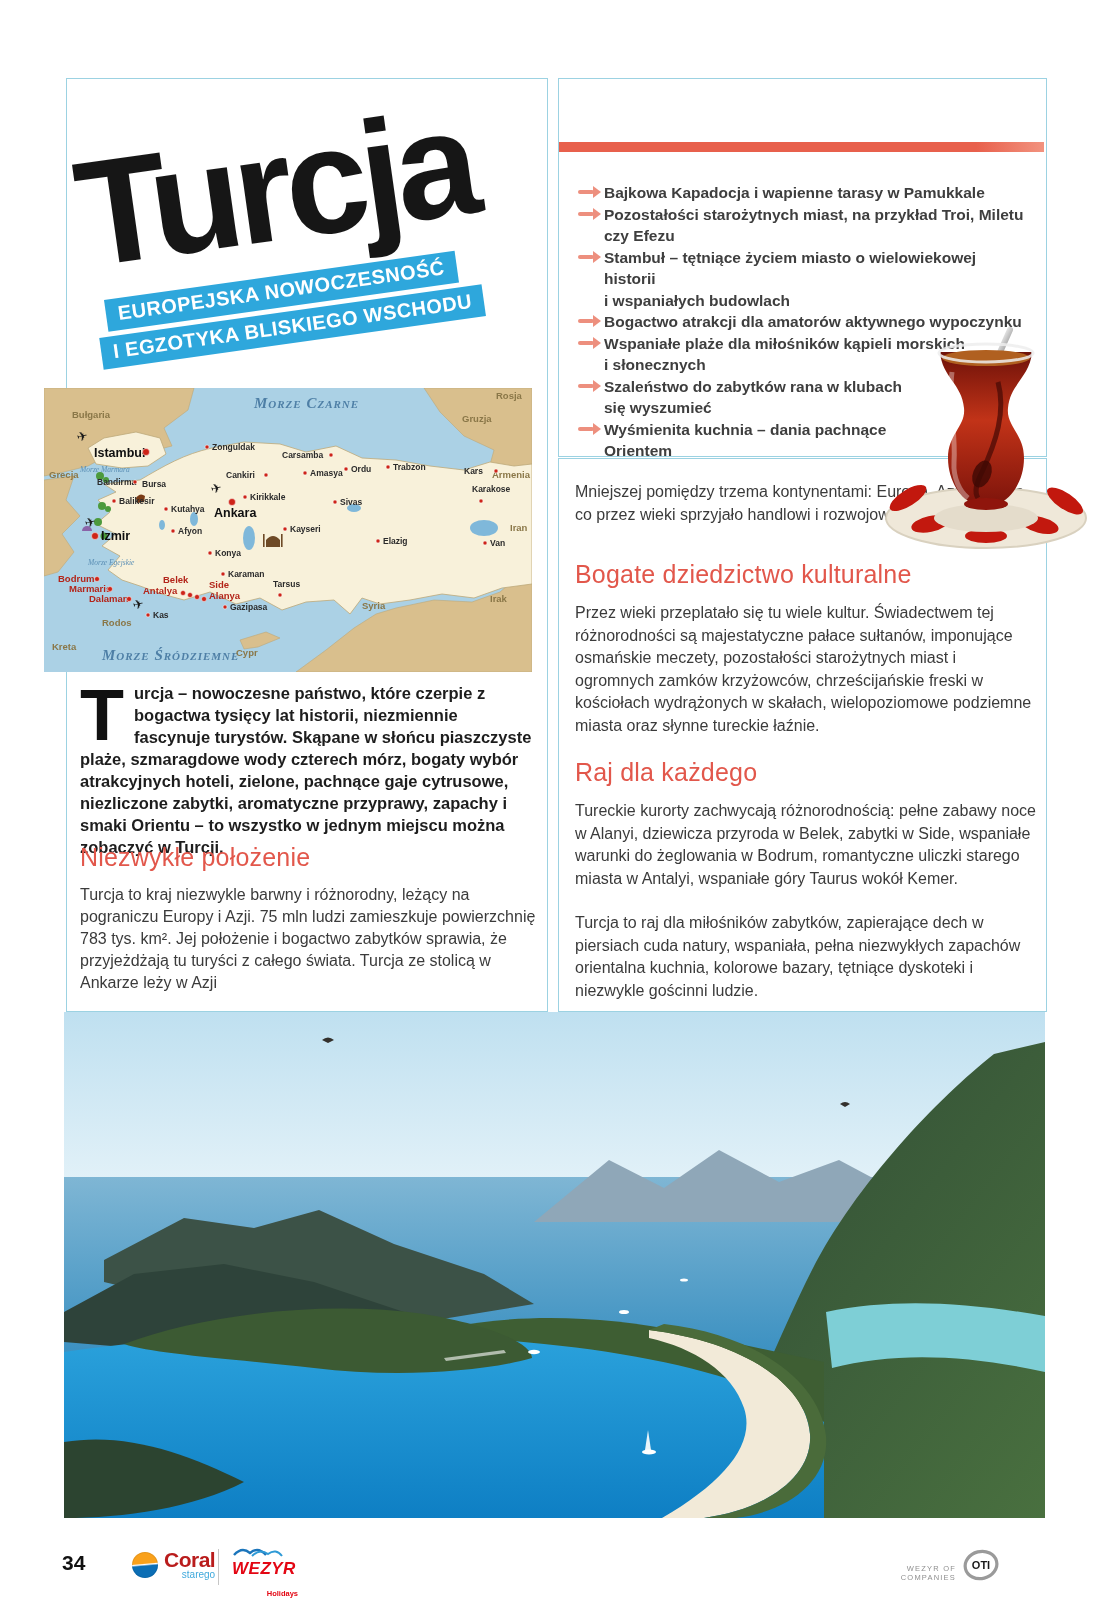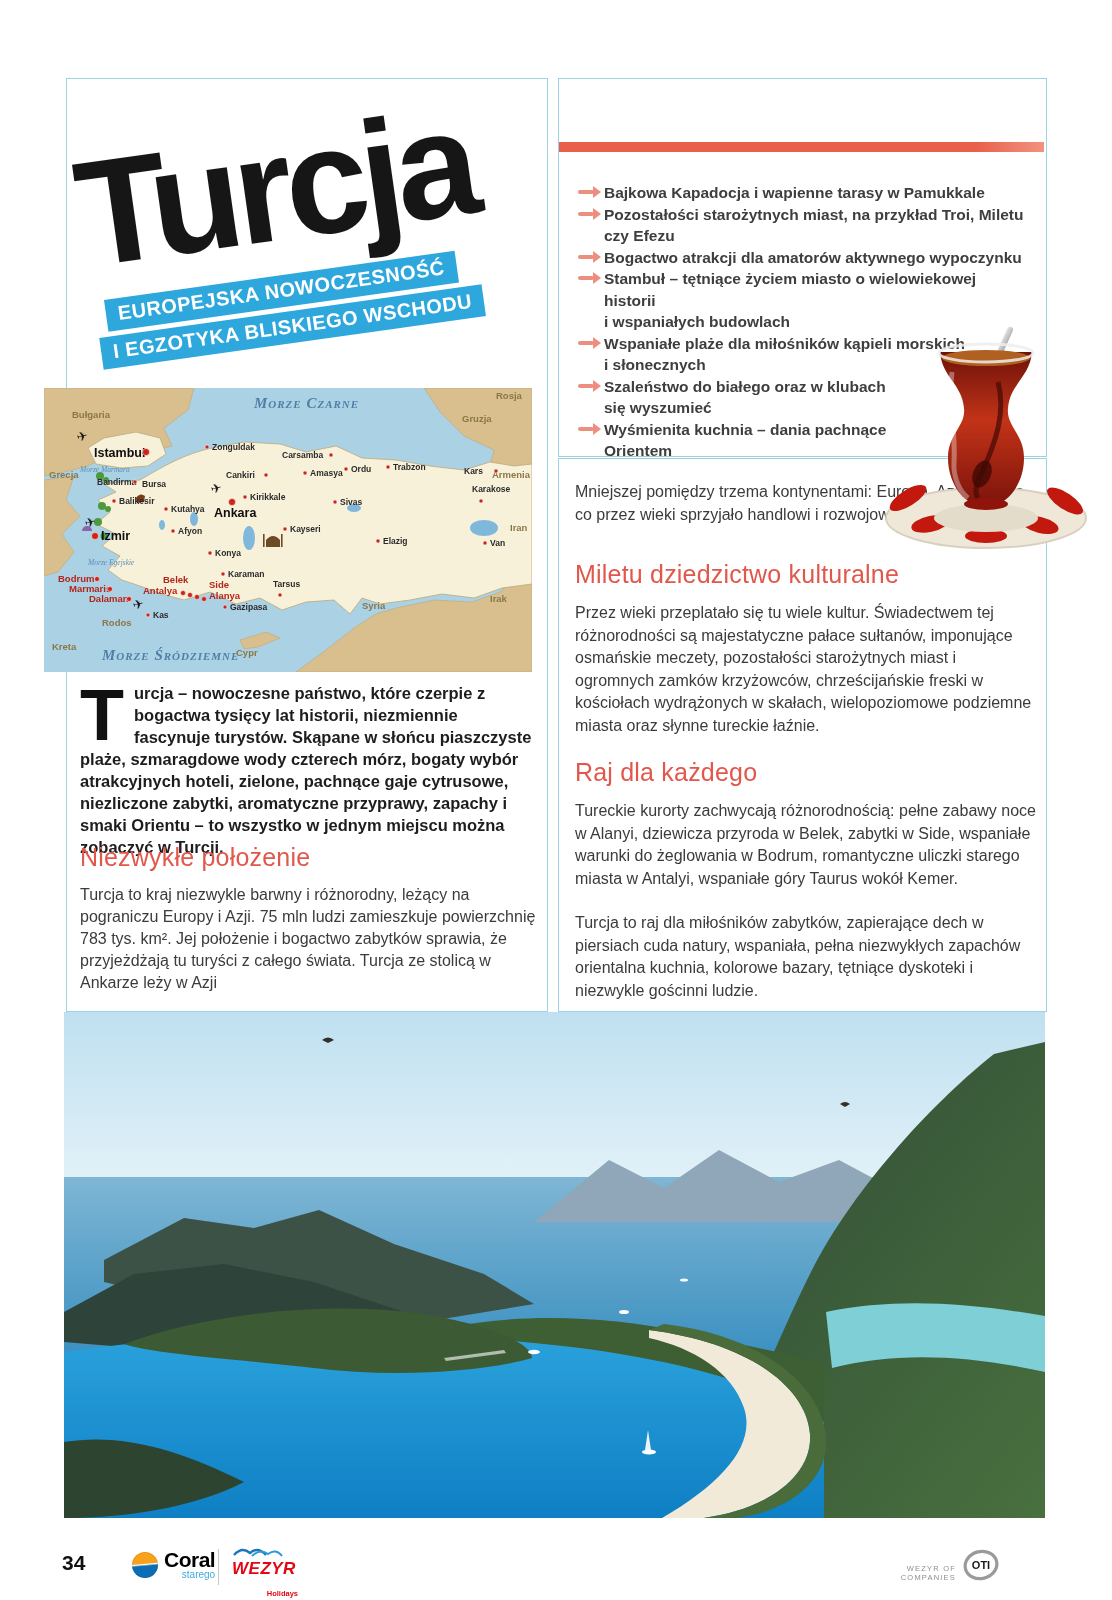--- a/index.html
+++ b/index.html
@@ -61,21 +61,21 @@
   #photo{position:absolute;left:64px;top:1012px;width:981px;height:506px;z-index:4;}
   #photo svg{display:block;width:100%;height:100%;}
 
   
   #page-number{position:absolute;left:62px;top:1551px;font-size:21px;font-weight:900;color:#111;}
   #coral-logo{position:absolute;left:132px;top:1549px;display:flex;align-items:flex-start;}
   #coral-circle{width:26px;height:26px;border-radius:50%;margin-top:3px;
     background:linear-gradient(175deg,#F9A11B 0%,#F9A11B 44%,#ffffff 48%,#0B6EB5 54%,#0B6EB5 100%);
     box-shadow:inset 0 0 0 1px rgba(0,0,0,.08);}
   #coral-text{margin-left:6px;}
-  #coral-name{font-size:21px;font-weight:bold;color:#000000;line-height:22px;letter-spacing:-.5px;}
+  #coral-name{font-size:21px;font-weight:bold;color:#b91c1c;line-height:22px;letter-spacing:-.5px;}
   #coral-sub{font-size:10px;color:#3FA9DC;text-align:right;margin-top:-2px;}
   #footer-divider{position:absolute;left:218px;top:1549px;width:1px;height:36px;background:#c6c6c6;}
   #wezyr-logo{position:absolute;left:232px;top:1543px;width:66px;}
   #wezyr-name{font-size:17px;font-weight:900;font-style:italic;color:#E30613;letter-spacing:.5px;line-height:16px;}
   #wezyr-sub{font-size:7.5px;font-weight:bold;color:#E30613;text-align:right;margin-top:12px;}
   #group-label{position:absolute;left:860px;top:1564px;width:96px;font-size:7.5px;letter-spacing:1.2px;
                color:#8f8f8f;text-align:right;}
   #oti-logo{position:absolute;left:962px;top:1548px;}
 
   
@@ -251,55 +251,55 @@
       </div>
       <div class="reason">
         <div class="first">
           <span class="arrow"></span>
           <span>Pozostałości starożytnych miast, na przykład Troi, Miletu czy Efezu</span>
         </div>
       </div>
       <div class="reason">
         <div class="first">
           <span class="arrow"></span>
+          <span>Stambuł – tętniące życiem miasto o wielowiekowej historii</span>
+        </div>
+        <div class="cont"><span>i wspaniałych budowlach</span></div>
+      </div>
+      <div class="reason">
+        <div class="first">
+          <span class="arrow"></span>
           <span>Bogactwo atrakcji dla amatorów aktywnego wypoczynku</span>
         </div>
       </div>
       <div class="reason">
         <div class="first">
           <span class="arrow"></span>
-          <span>Stambuł – tętniące życiem miasto o wielowiekowej historii</span>
-        </div>
-        <div class="cont"><span>i wspaniałych budowlach</span></div>
-      </div>
-      <div class="reason">
-        <div class="first">
-          <span class="arrow"></span>
           <span>Wspaniałe plaże dla miłośników kąpieli morskich</span>
         </div>
         <div class="cont"><span>i słonecznych</span></div>
       </div>
       <div class="reason">
         <div class="first">
           <span class="arrow"></span>
-          <span>Szaleństwo do białego oraz w klubach</span>
+          <span>Szaleństwo do zabytków rana w klubach</span>
         </div>
         <div class="cont"><span>się wyszumieć</span></div>
       </div>
       <div class="reason">
         <div class="first">
           <span class="arrow"></span>
           <span>Wyśmienita kuchnia – dania pachnące</span>
         </div>
         <div class="cont"><span>Orientem</span></div>
       </div>
     </div>
 
   <div id="right-lead">Mniejszej pomiędzy trzema kontynentami: Europą, Azją i Afryką, co przez wieki sprzyjało handlowi i rozwojowi tych ziem.</div>
-  <div id="sec1-h" class="coral-h">Miletu dziedzictwo kulturalne</div>
+  <div id="sec1-h" class="coral-h">Bogate dziedzictwo kulturalne</div>
   <div id="sec1-p">Przez wieki przeplatało się tu wiele kultur. Świadectwem tej różnorodności są majestatyczne pałace sułtanów, imponujące osmańskie meczety, pozostałości starożytnych miast i ogromnych zamków krzyżowców, chrześcijańskie freski w kościołach wydrążonych w skałach, wielopoziomowe podziemne miasta oraz słynne tureckie łaźnie.</div>
   <div id="sec2-h" class="coral-h">Raj dla każdego</div>
   <div id="sec2-p1">Tureckie kurorty zachwycają różnorodnością: pełne zabawy noce w Alanyi, dziewicza przyroda w Belek, zabytki w Side, wspaniałe warunki do żeglowania w Bodrum, romantyczne uliczki starego miasta w Antalyi, wspaniałe góry Taurus wokół Kemer.</div>
   <div id="sec2-p2">Turcja to raj dla miłośników zabytków, zapierające dech w piersiach cuda natury, wspaniała, pełna niezwykłych zapachów orientalna kuchnia, kolorowe bazary, tętniące dyskoteki i niezwykle gościnni ludzie.</div>
 
   <div id="teacup">
     <svg viewBox="0 0 218 232">
       <defs>
         <linearGradient id="tea" x1="0" y1="0" x2="0" y2="1">
           <stop offset="0" stop-color="#6E1209"></stop>

